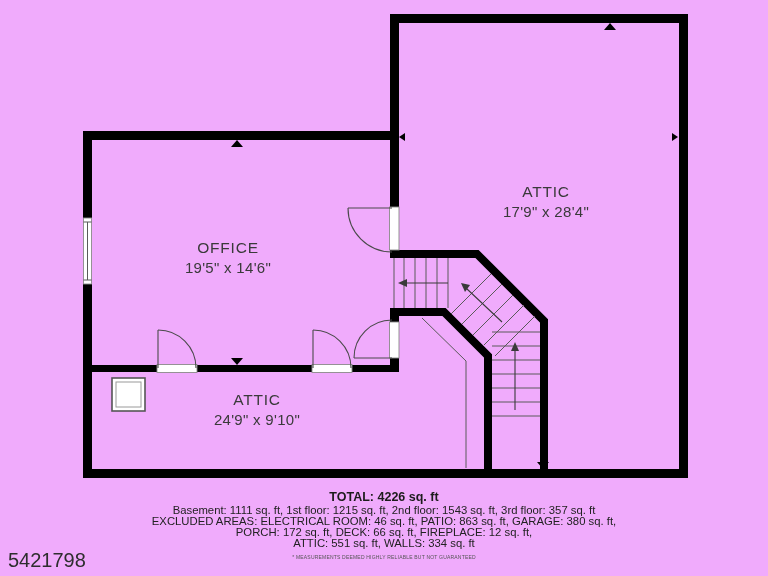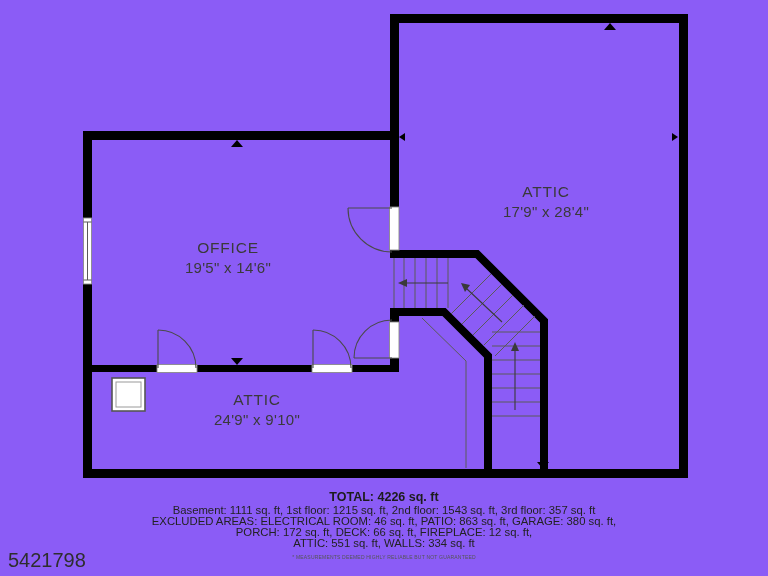--- a/index.html
+++ b/index.html
@@ -1,17 +1,17 @@
 <!DOCTYPE html>
 <html><head>
 <meta charset="utf-8">
 <style>
   html,body{margin:0;padding:0;background:#fff;}
   .page{
-    position:relative;width:768px;height:576px;background:#8b5cf6;
+    position:relative;width:768px;height:576px;background:#f0abfc;
     font-family:"Liberation Sans",sans-serif;overflow:hidden;
   }
   svg text{font-family:"Liberation Sans",sans-serif;}
   .room-name{font-size:15.5px;fill:#3a3a3a;letter-spacing:.8px;}
   .room-dims{font-size:15px;fill:#3a3a3a;letter-spacing:.3px;}
   .ft-total{font-size:12.5px;font-weight:bold;fill:#1c1c1c;}
   .ft-line{font-size:11.3px;fill:#222;}
   .ft-disc{font-size:5px;fill:#555;letter-spacing:.2px;}
   .mls{font-size:20px;fill:#2e2e2e;}
   .wall{fill:#000;}

